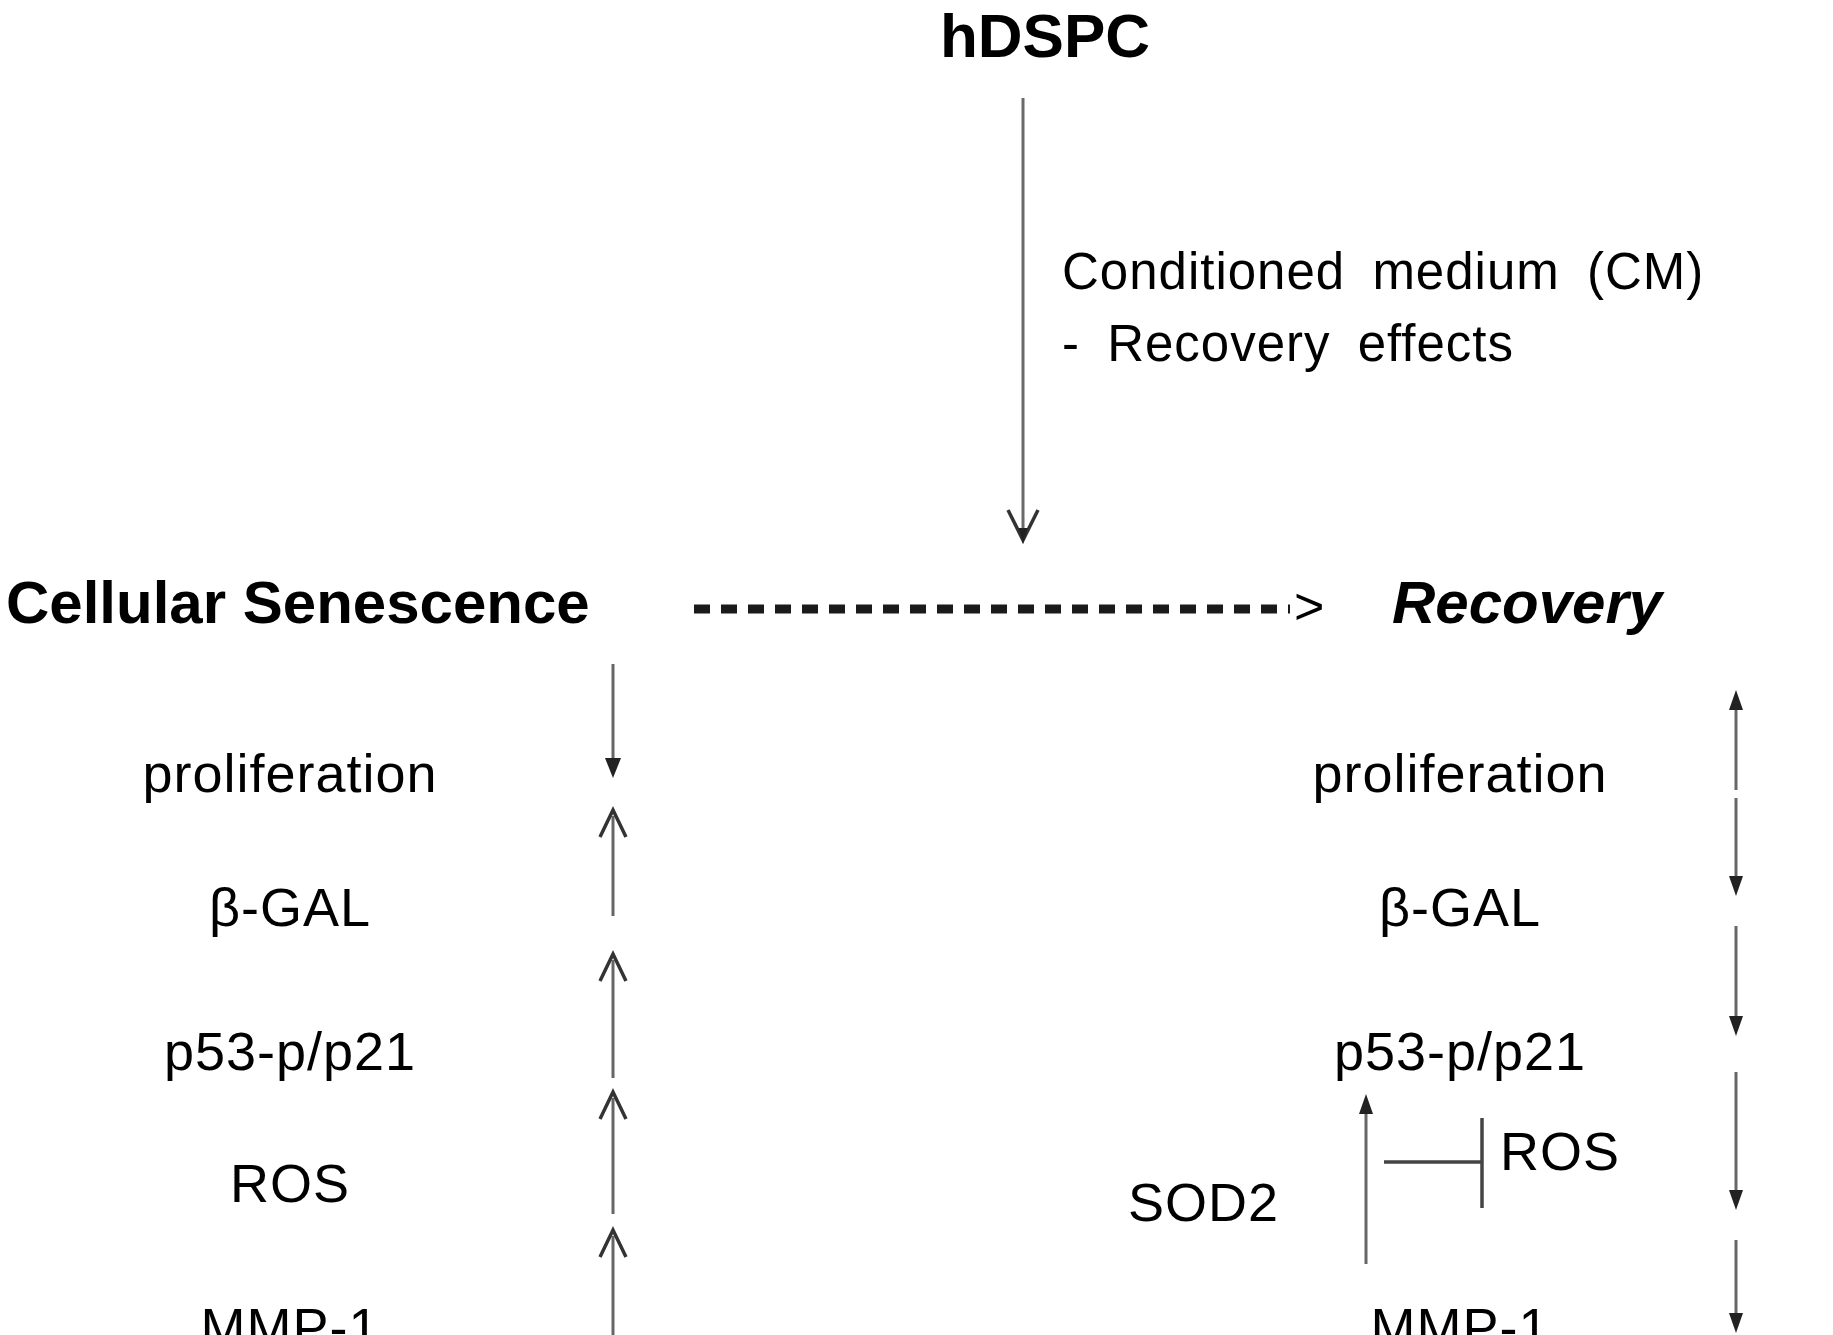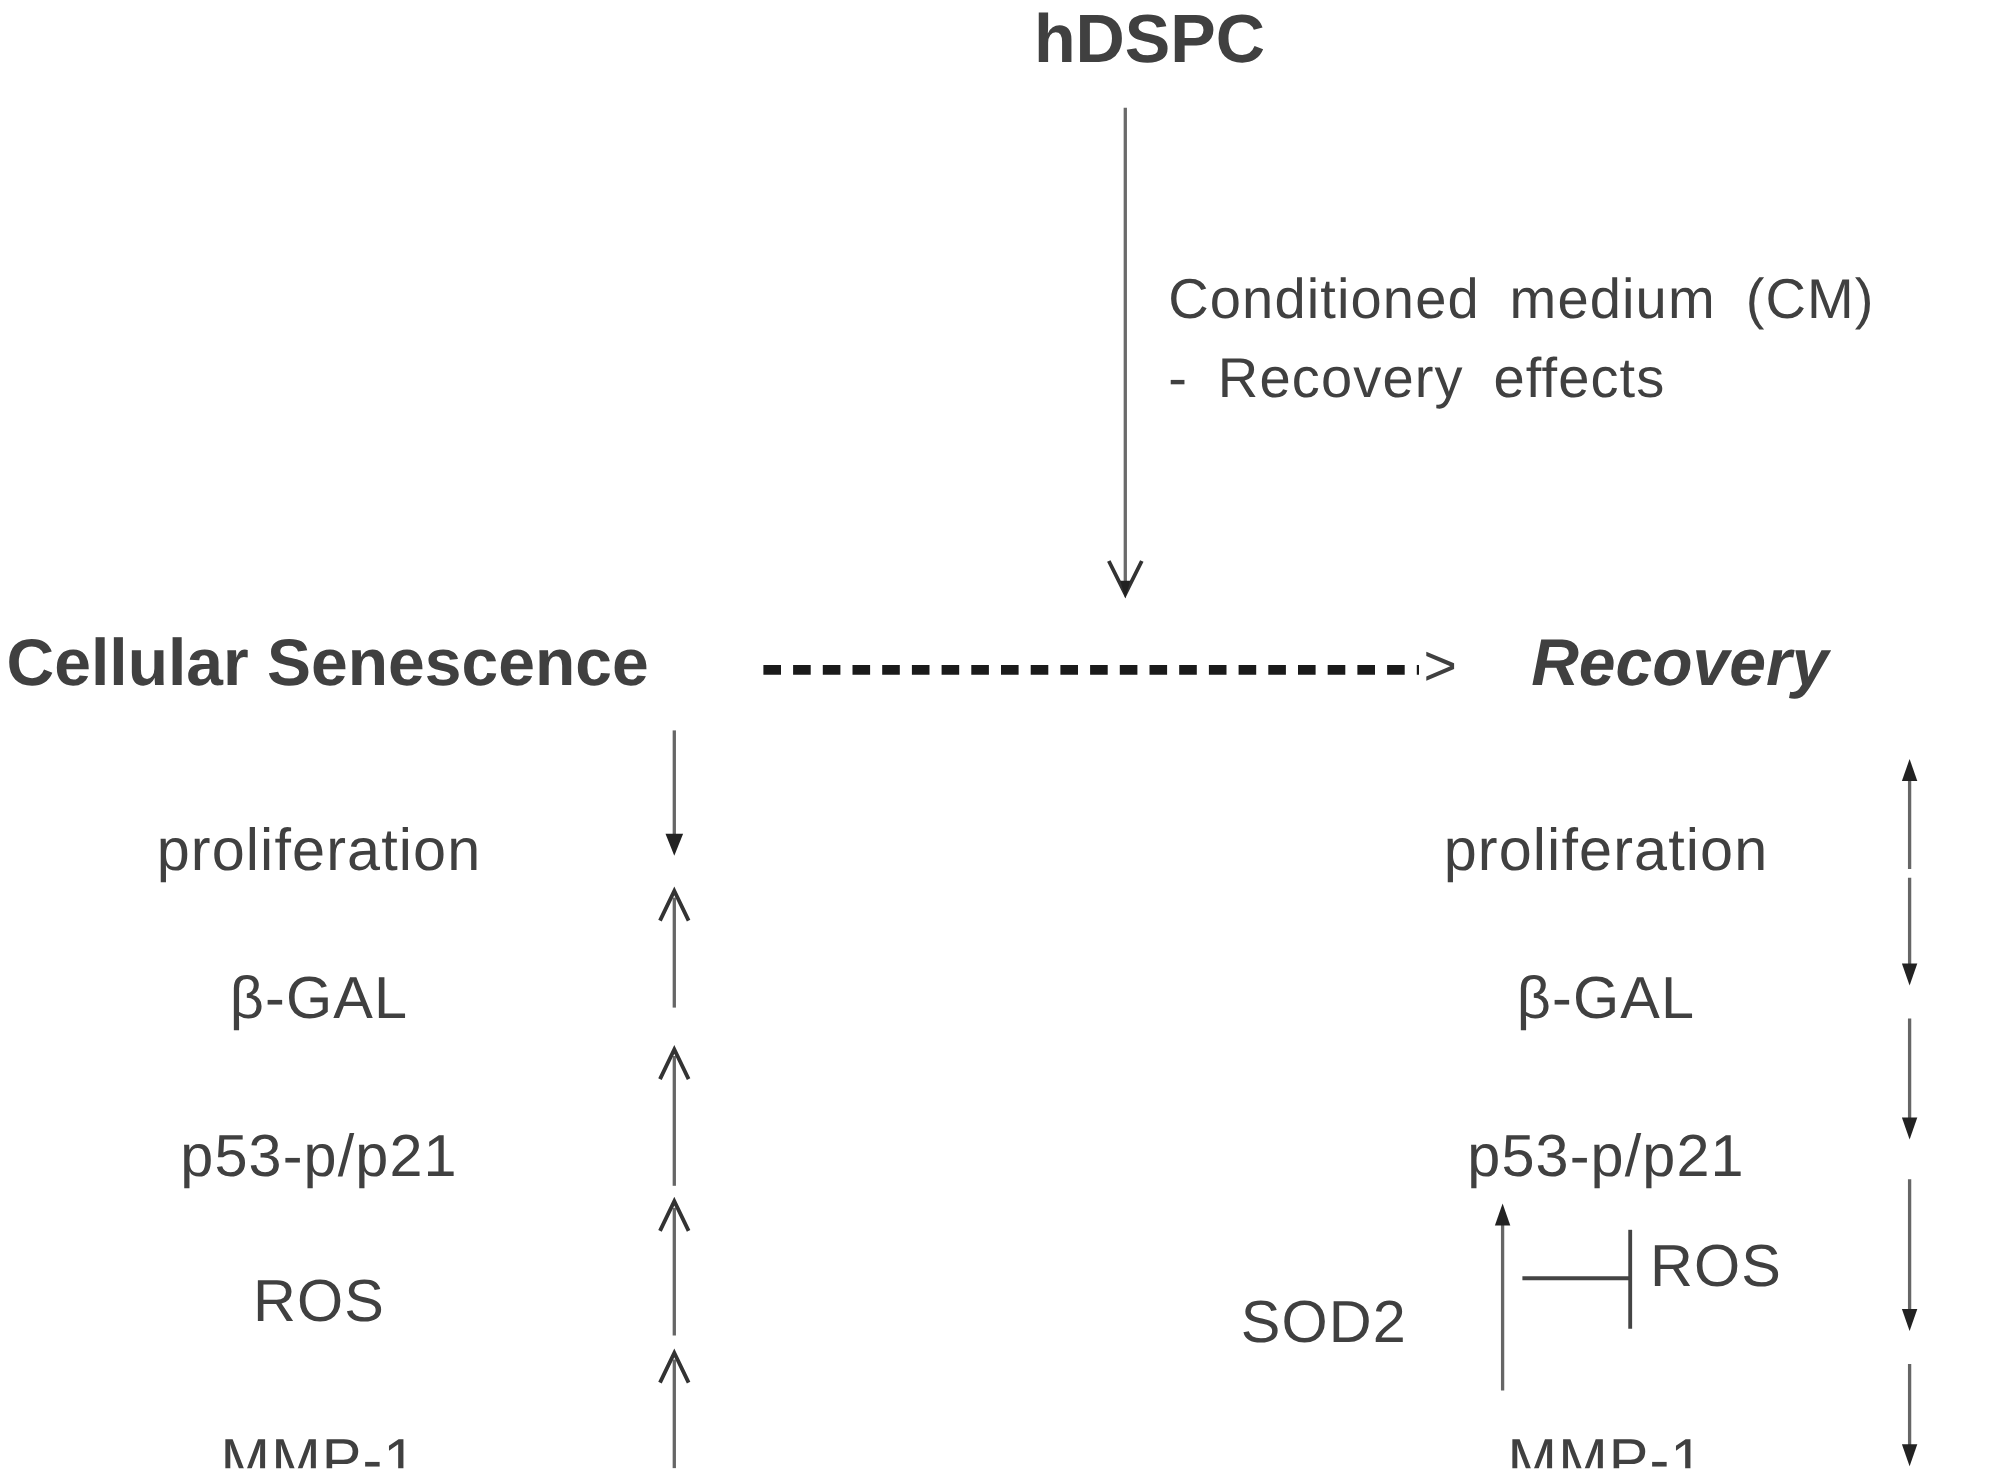--- a/index.html
+++ b/index.html
@@ -2,21 +2,21 @@
 <html><head>
 <meta charset="utf-8">
 <style>
   html, body { margin: 0; padding: 0; background: #ffffff; }
   .canvas {
     position: relative;
     width: 1833px;
     height: 1335px;
     background: #ffffff;
     font-family: "Liberation Sans", sans-serif;
-    color: #404040;
+    color: #000000;
     overflow: hidden;
   }
   .abs { position: absolute; }
   .title {
     font-size: 62px;
     font-weight: bold;
     text-align: center;
     letter-spacing: 0px;
     white-space: nowrap;
   }

